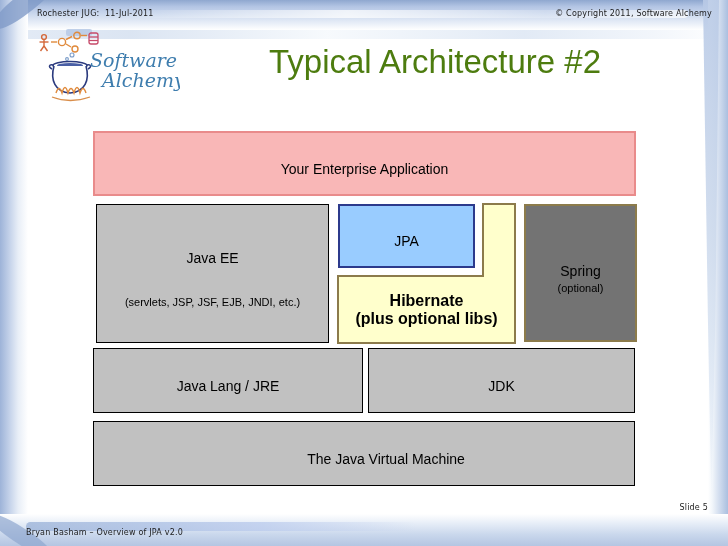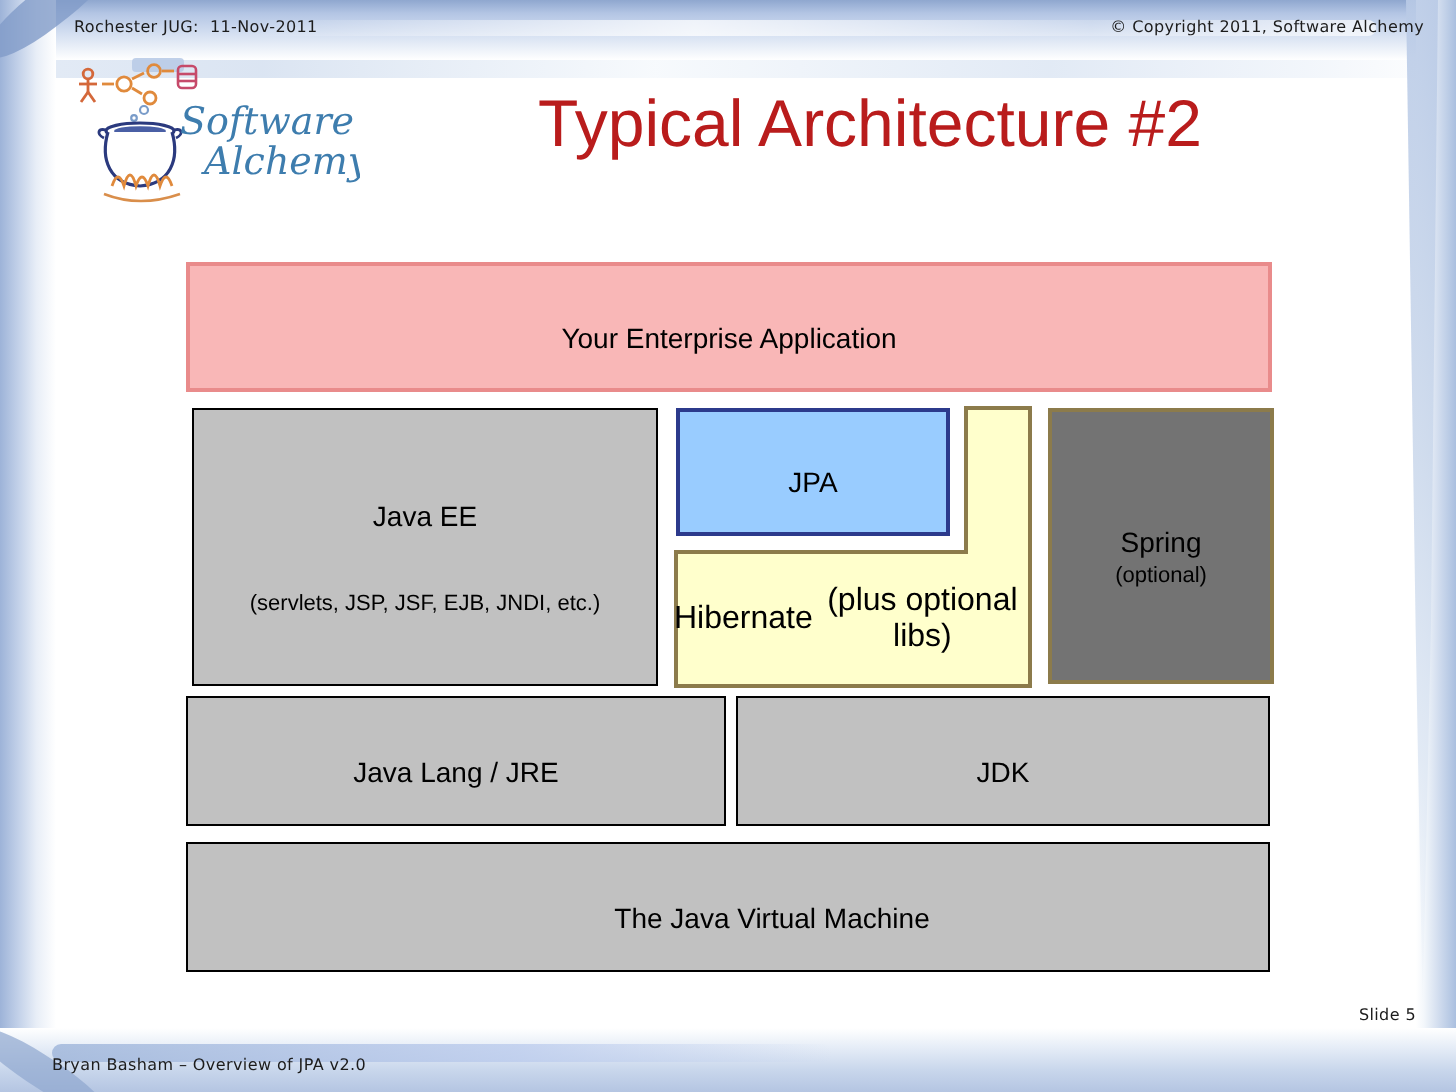--- a/index.html
+++ b/index.html
@@ -45,21 +45,21 @@
   .box{position:absolute;box-sizing:border-box;display:flex;flex-direction:column;
     align-items:center;justify-content:center;text-align:center;z-index:3;}
   .box .main{font-size:14px;line-height:1.25;margin-top:12px;}
   .box .sub{font-size:11px;line-height:1.3;}
   .b-enterprise{left:93px;top:131px;width:543px;height:65px;border:2px solid;}
   .b-javaee{left:96px;top:204px;width:233px;height:139px;border:1.5px solid;gap:28px;}
   .b-jpa{left:338px;top:204px;width:137px;height:64px;border:2px solid;z-index:5;}
   .hib-wrap{position:absolute;left:337px;top:203px;width:180px;height:142px;z-index:4;}
   .hib-wrap svg{position:absolute;left:0;top:0;}
   .hib-text{position:absolute;left:0;top:73px;width:179px;height:67px;display:flex;
-    flex-direction:row;align-items:center;justify-content:center;text-align:center;}
+    flex-direction:column;align-items:center;justify-content:center;text-align:center;font-weight:bold;}
   .b-spring{left:524px;top:204px;width:113px;height:138px;border:2px solid;}
   .b-javalang{left:93px;top:348px;width:270px;height:65px;border:1.5px solid;}
   .b-jdk{left:368px;top:348px;width:267px;height:65px;border:1.5px solid;}
   .b-jvm{left:93px;top:421px;width:542px;height:65px;border:1.5px solid;padding-left:44px;}
 </style>
 </head>
 <body>
 
 <div class="slide">
 
@@ -68,21 +68,21 @@
   <div class="frame-top-wisp"></div>
   <div class="wisp-notch"></div>
   <div class="corner-tl"></div>
   <div class="frame-left"></div>
   <div class="frame-right"></div>
   <div class="brush-right"></div>
   <div class="frame-bottom"></div>
   <div class="brush-bottom"></div>
   <div class="corner-bl"></div>
 
-  <span class="hf-text hdr-left">Rochester JUG:  11-Nov-2011</span>
+  <span class="hf-text hdr-left">Rochester JUG:  11-Jul-2011</span>
   <span class="hf-text hdr-right">© Copyright 2011, Software Alchemy</span>
 
   <div class="logo">
     <svg width="152" height="78" viewBox="0 0 152 78">
 
       <g stroke="#d4683a" stroke-width="1.4" fill="none">
         <circle cx="16" cy="6" r="2.4"></circle>
         <line x1="16" y1="8.5" x2="16" y2="15"></line>
         <line x1="11.5" y1="11" x2="20.5" y2="11"></line>
         <line x1="16" y1="15" x2="12.5" y2="20"></line>
@@ -115,21 +115,21 @@
         <path d="M25,34 C21,33 20,36 24,38 M59,34 C63,33 64,36 60,38" fill="none" stroke="#2b3a7e" stroke-width="1.4"></path>
         <path d="M28,62 q3,-9 6,0 q3,-11 6,0 q3,-9 6,0 q3,-11 6,0 q3,-9 6,0" fill="none" stroke="#e08a3c" stroke-width="1.4"></path>
         <path d="M24,66 q18,7 38,0" fill="none" stroke="#d98e4b" stroke-width="1.3"></path>
       </g>
 
       <text x="62" y="36" font-family="DejaVu Serif, Liberation Serif, serif" font-style="italic" font-size="19" fill="#3e7dae">Software</text>
       <text x="74" y="56" font-family="DejaVu Serif, Liberation Serif, serif" font-style="italic" font-size="19" fill="#3e7dae">Alchemy</text>
     </svg>
   </div>
 
-  <h1 class="title" style="color: #b91c1c;">Typical Architecture #2</h1>
+  <h1 class="title" style="color: #4d7c0f;">Typical Architecture #2</h1>
 
   <div>
 
     <div class="box b-enterprise" style="background-color: rgb(249, 183, 183); border-color: rgb(233, 139, 139);">
       <span class="main">Your Enterprise Application</span>
     </div>
 
     <div class="box b-javaee" style="background-color: rgb(193, 193, 193); border-color: rgb(0, 0, 0);">
       <span class="main">Java EE</span>
       <span class="sub">(servlets, JSP, JSF, EJB, JNDI, etc.)</span>

